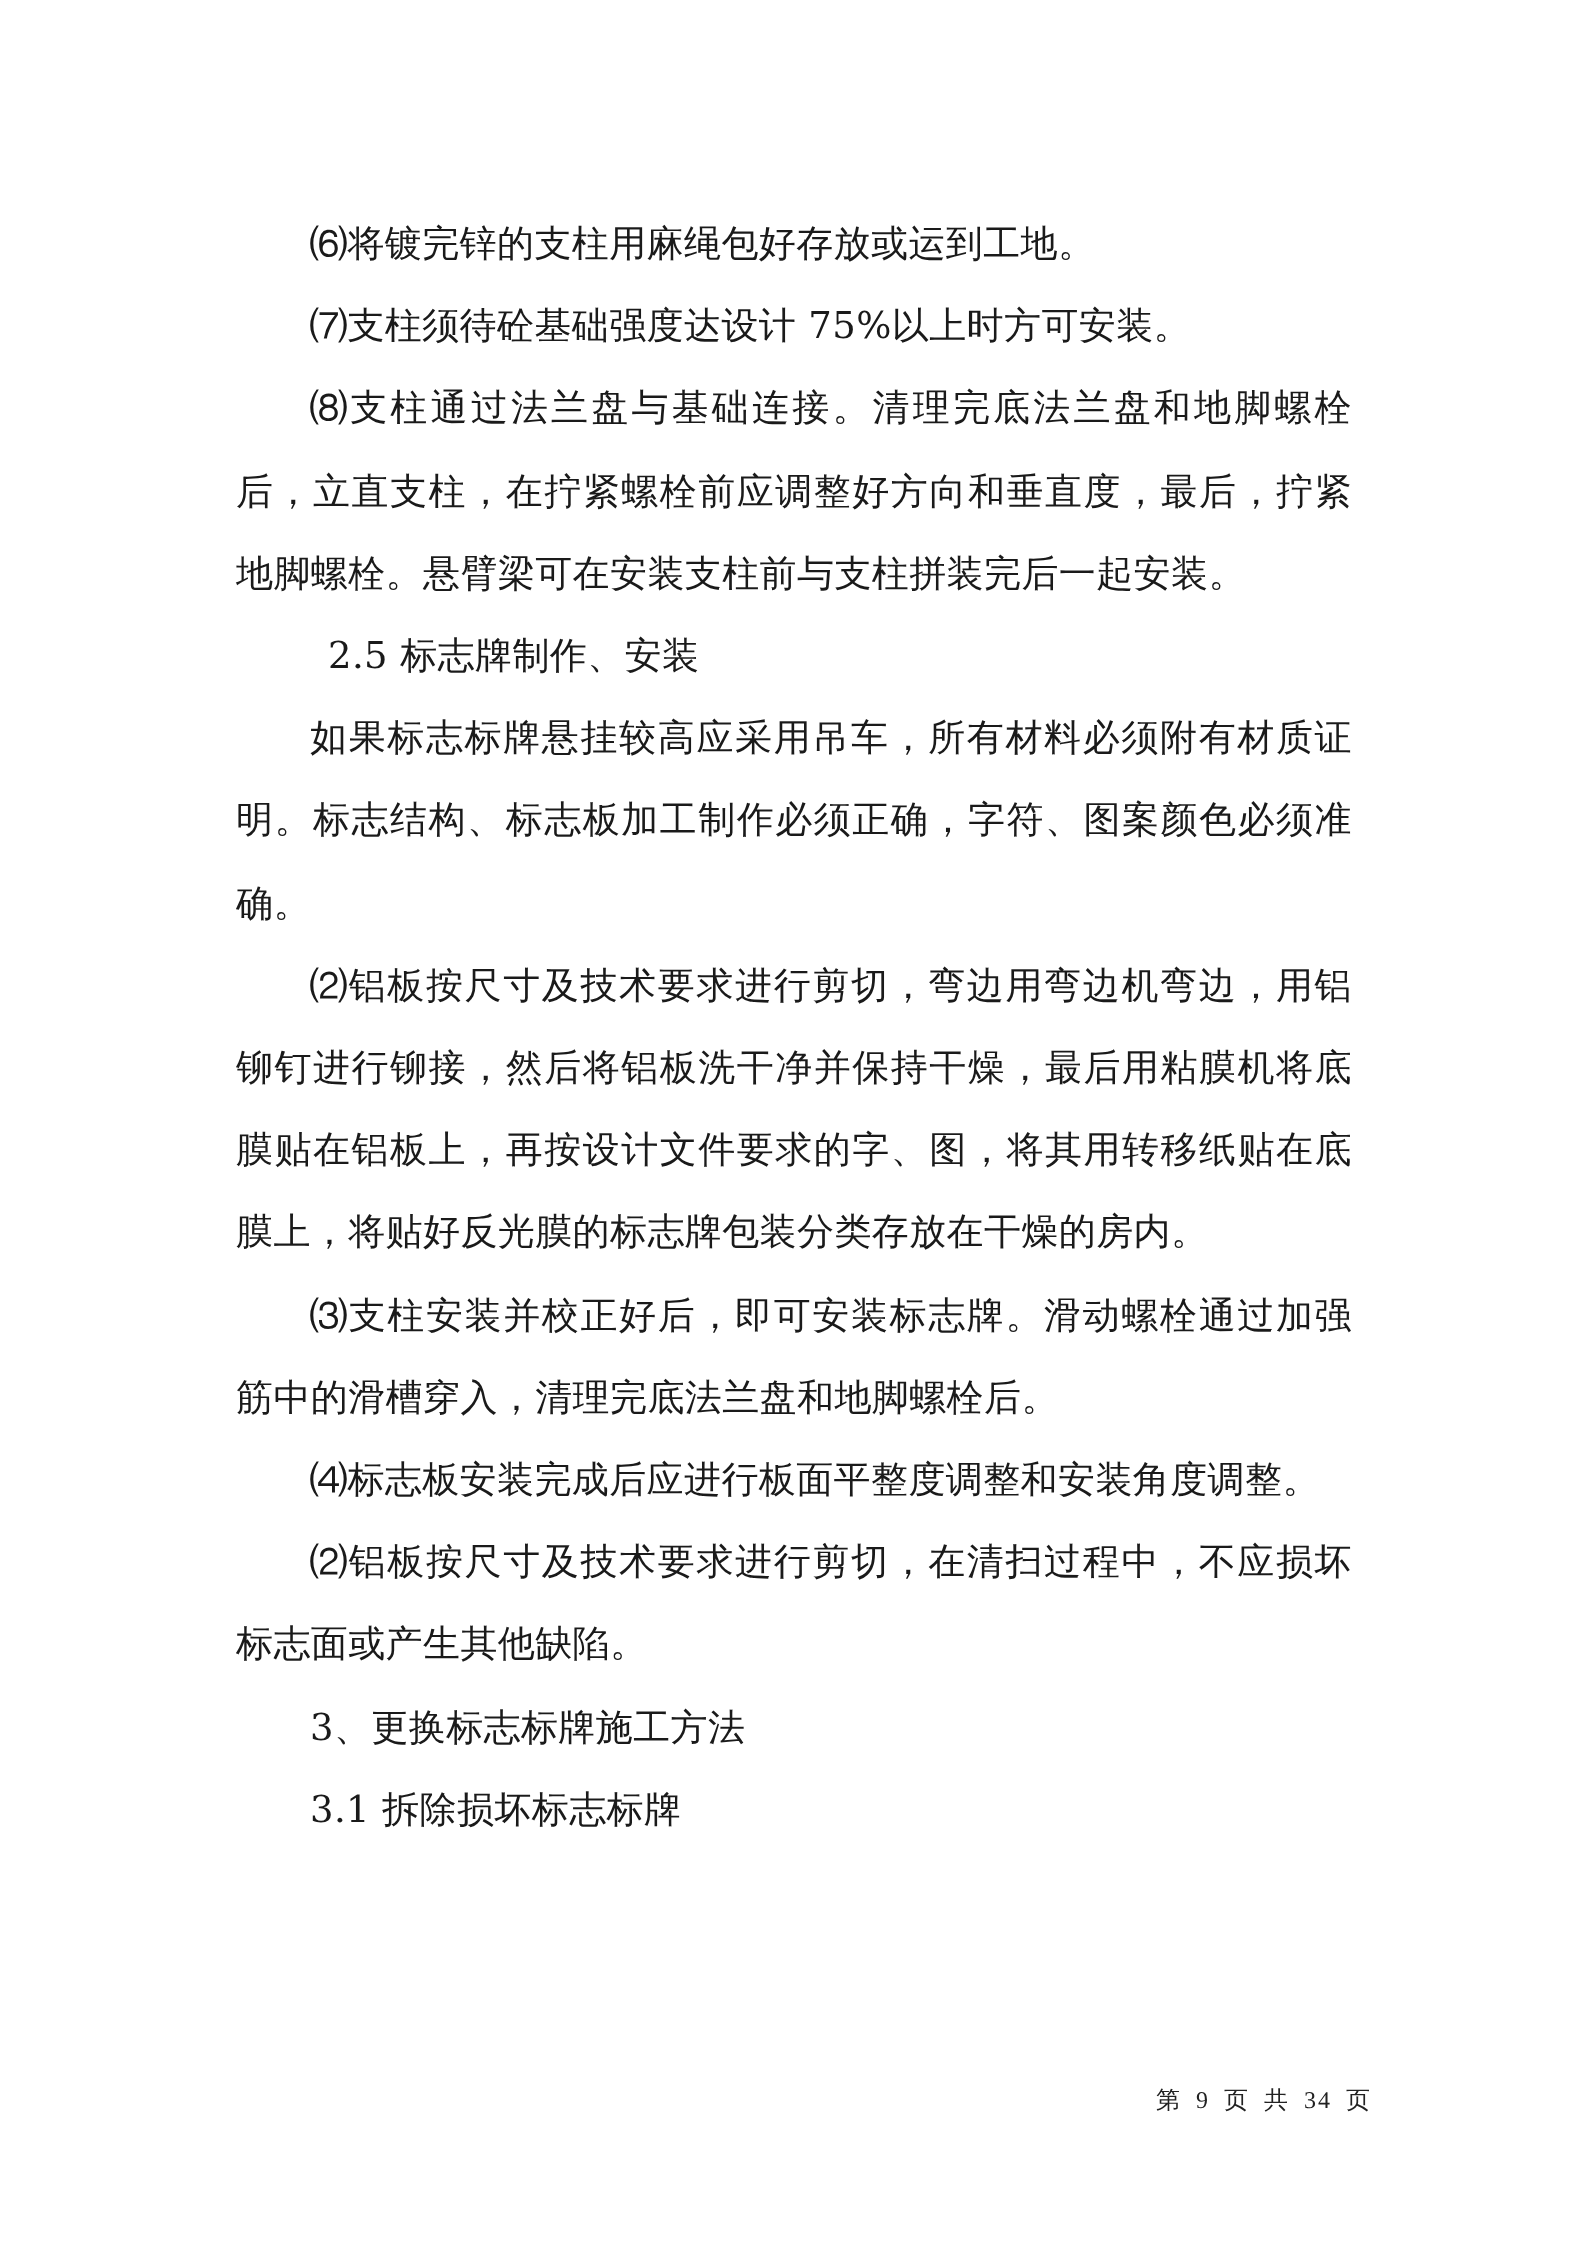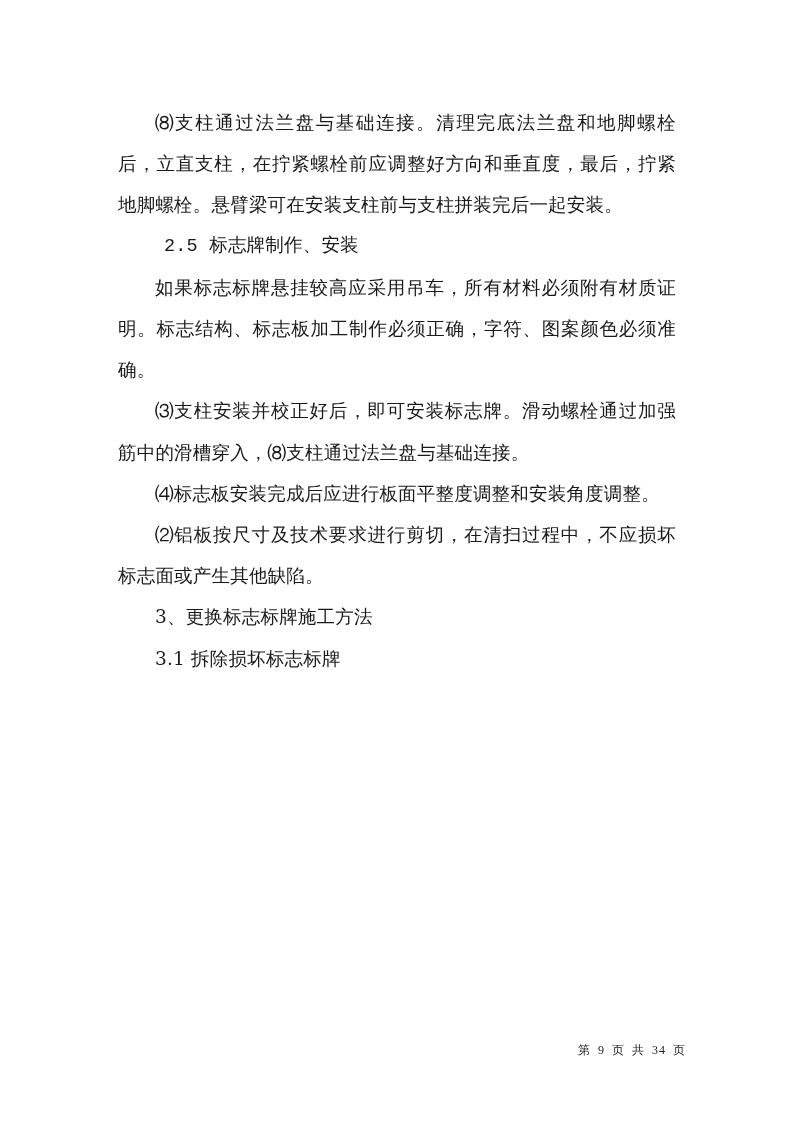--- a/index.html
+++ b/index.html
@@ -24,40 +24,42 @@
     .para {
       font-size: 18.5px;
       line-height: 41.2px;
       margin: 0;
       text-align: justify;
       text-indent: 37px;
       letter-spacing: 0.2px;
     }
     .para.head2 {
       text-indent: 46px;
-      font-family: Liberation Mono, monospace;
     }
     .footer {
       position: absolute;
       left: 578px;
       top: 1042px;
       font-size: 12px;
       color: #222;
       letter-spacing: 1px;
       word-spacing: 3px;
       font-family: "Liberation Serif", "DejaVu Serif", serif;
     }
   </style>
 </head>
 <body>
 
 <div class="page">
+  <p class="para">⑹将镀完锌的支柱用麻绳包好存放或运到工地。</p>
+  <p class="para">⑺支柱须待砼基础强度达设计 75%以上时方可安装。</p>
   <p class="para">⑻支柱通过法兰盘与基础连接。清理完底法兰盘和地脚螺栓后，立直支柱，在拧紧螺栓前应调整好方向和垂直度，最后，拧紧地脚螺栓。悬臂梁可在安装支柱前与支柱拼装完后一起安装。</p>
   <p class="para head2">2.5 标志牌制作、安装</p>
   <p class="para">如果标志标牌悬挂较高应采用吊车，所有材料必须附有材质证明。标志结构、标志板加工制作必须正确，字符、图案颜色必须准确。</p>
-  <p class="para">⑶支柱安装并校正好后，即可安装标志牌。滑动螺栓通过加强筋中的滑槽穿入，⑻支柱通过法兰盘与基础连接。</p>
+  <p class="para">⑵铝板按尺寸及技术要求进行剪切，弯边用弯边机弯边，用铝铆钉进行铆接，然后将铝板洗干净并保持干燥，最后用粘膜机将底膜贴在铝板上，再按设计文件要求的字、图，将其用转移纸贴在底膜上，将贴好反光膜的标志牌包装分类存放在干燥的房内。</p>
+  <p class="para">⑶支柱安装并校正好后，即可安装标志牌。滑动螺栓通过加强筋中的滑槽穿入，清理完底法兰盘和地脚螺栓后。</p>
   <p class="para">⑷标志板安装完成后应进行板面平整度调整和安装角度调整。</p>
   <p class="para">⑵铝板按尺寸及技术要求进行剪切，在清扫过程中，不应损坏标志面或产生其他缺陷。</p>
   <p class="para">3、更换标志标牌施工方法</p>
   <p class="para">3.1  拆除损坏标志标牌</p>
 </div>
 
 <div class="footer">第 9 页 共 34 页</div>
 
 </body></html>

